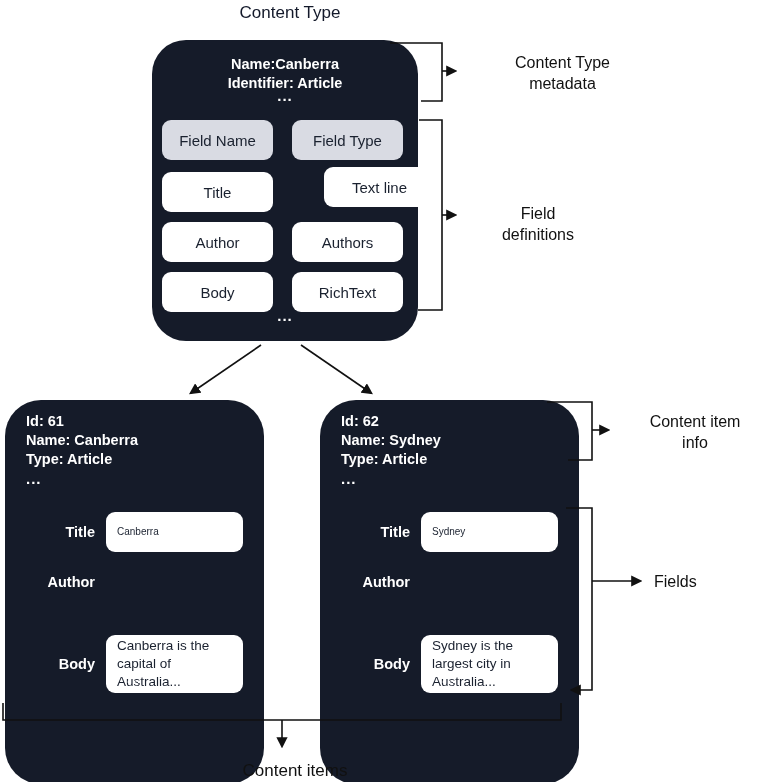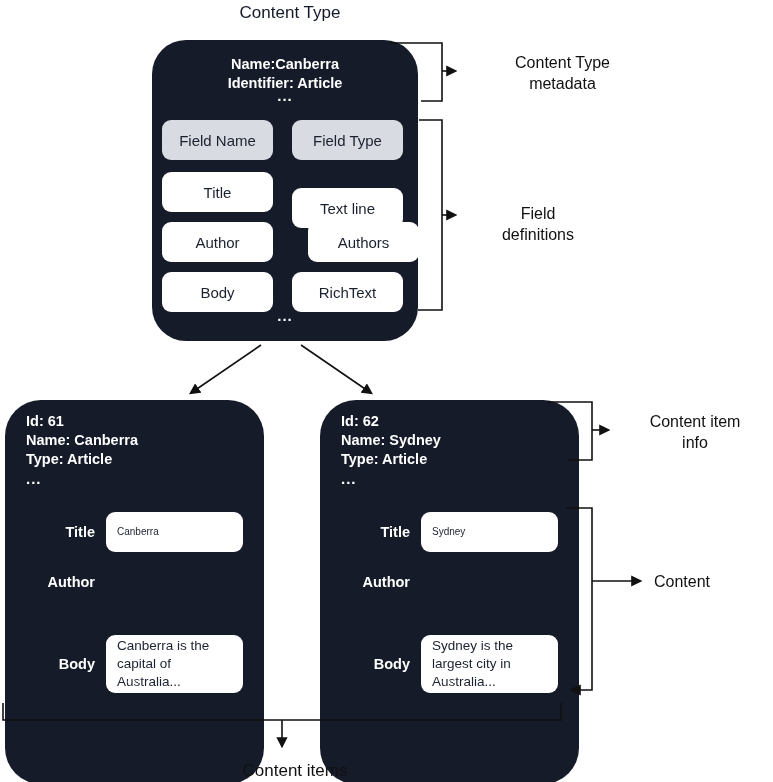--- a/index.html
+++ b/index.html
@@ -66,23 +66,23 @@
     <div class="abs meta-center">
       <div>Name:Canberra</div>
       <div>Identifier: Article</div>
     </div>
     <div class="abs ellipsis center" style="top:46px;">...</div>
 
     <div class="abs cell header col1" style="top:80px;">Field Name</div>
     <div class="abs cell header col2" style="top:80px;">Field Type</div>
 
     <div class="abs cell col1" style="top:132px;">Title</div>
-    <div class="abs cell col2" style="top:148px;">Text line</div>
+    <div class="abs cell col2" style="top:127px;margin-left:32px;">Text line</div>
     <div class="abs cell col1" style="top:182px;">Author</div>
-    <div class="abs cell col2" style="top:182px;margin-left:16px;">Authors</div>
+    <div class="abs cell col2" style="top:182px;">Authors</div>
     <div class="abs cell col1" style="top:232px;">Body</div>
     <div class="abs cell col2" style="top:232px;">RichText</div>
 
     <div class="abs ellipsis center" style="top:266px;">...</div>
   </div>
 
   <div class="abs annotation" style="left:470px;top:52px;width:185px;">Content Type
 metadata</div>
   <div class="abs annotation" style="left:448px;top:203px;width:180px;">Field
 definitions</div>
@@ -116,21 +116,21 @@
     <div class="abs field-label row2">Author</div>
     <div class="abs field-label row3">Body</div>
     <div class="abs field-input small row3">Sydney is the
 largest city in
 Australia...</div>
     <div class="abs ellipsis center" style="top:268px;">...</div>
   </div>
 
   <div class="abs annotation" style="left:605px;top:411px;width:180px;">Content item
 info</div>
-  <div class="abs annotation" style="left:654px;top:571px;width:110px;text-align:left;">Content</div>
+  <div class="abs annotation" style="left:654px;top:571px;width:110px;text-align:left;">Fields</div>
 
   <div class="abs annotation" style="left:190px;top:760px;width:210px;font-size:17px;">Content items</div>
 
   <svg id="connectors" class="abs" viewBox="0 0 773 782">
     <defs>
       <marker id="arrow" markerWidth="7" markerHeight="7" refX="5.5" refY="3.5" orient="auto" markerUnits="strokeWidth">
         <path d="M0 0 L7 3.5 L0 7 Z" class="arrowhead"></path>
       </marker>
     </defs>
 

